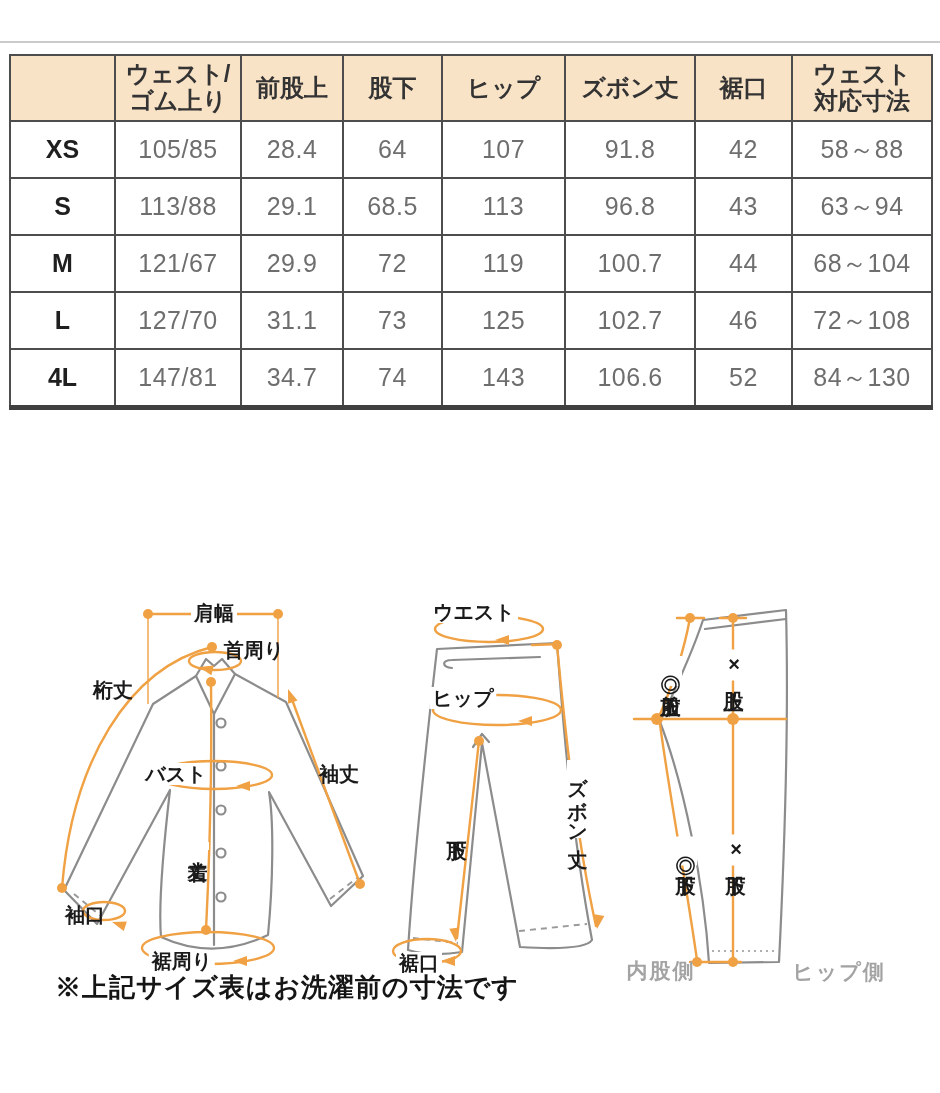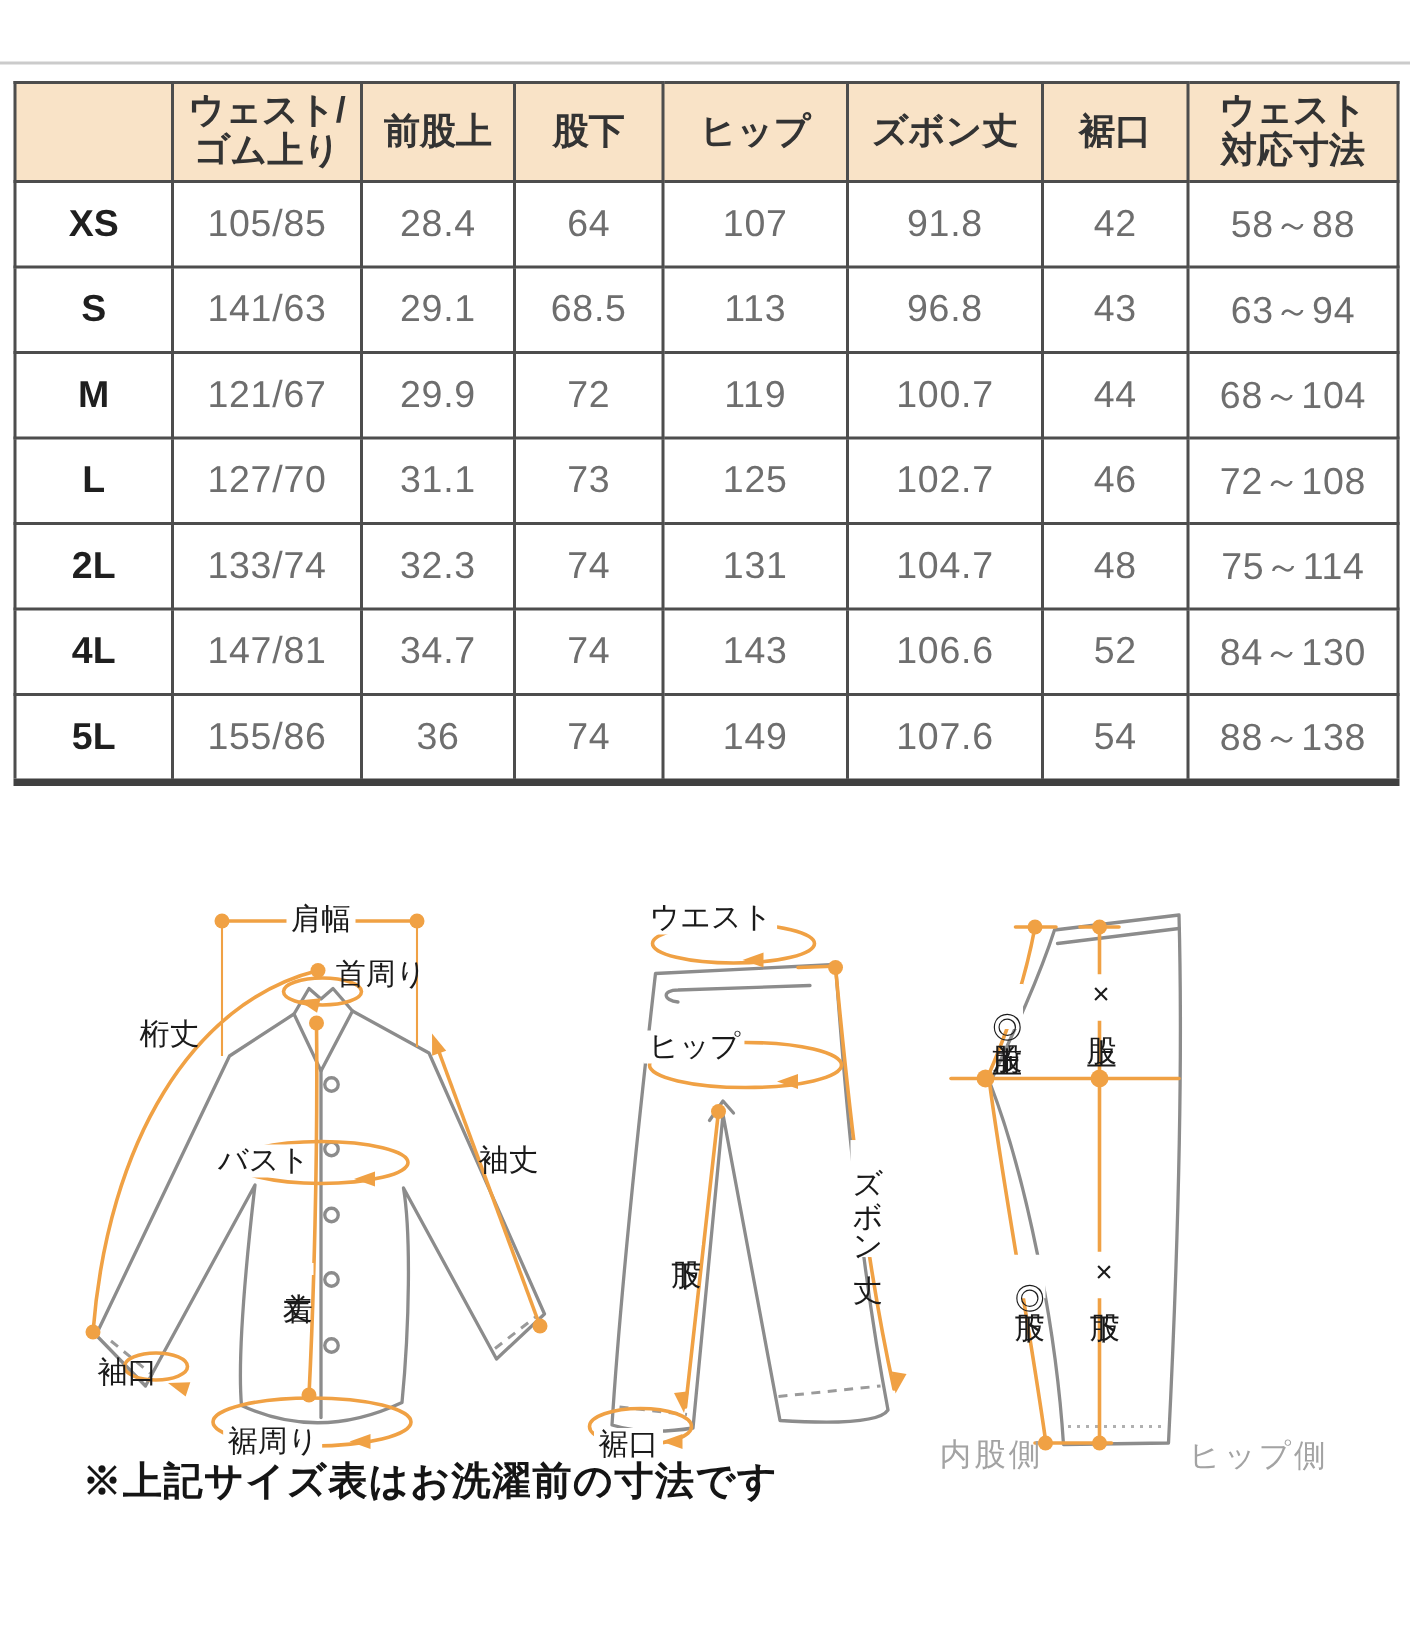--- a/index.html
+++ b/index.html
@@ -12,21 +12,21 @@
   
   table.size{position:absolute;left:9px;top:54px;width:922px;border-collapse:collapse;table-layout:fixed;
              border:2px solid #4d4d4d;border-bottom:5px solid #404040;}
   table.size th,table.size td{border:2px solid #4d4d4d;text-align:center;vertical-align:middle;padding:0;}
   table.size th{background:#F9E3C7;color:#333;font-size:24px;font-weight:600;height:64px;
                 white-space:pre-line;line-height:1.12;}
   table.size td{height:55px;font-size:25px;color:#6e6e6e;font-weight:400;letter-spacing:.5px;}
   table.size td.sz{color:#1f1f1f;font-weight:600;letter-spacing:0;margin-top:25px;}
 
   
-  .lbl{position:absolute;transform:translate(-50%,-50%);font-size:20px;font-weight:400;color:#1a1a1a;
+  .lbl{position:absolute;transform:translate(-50%,-50%);font-size:20px;font-weight:700;color:#1a1a1a;
        white-space:nowrap;line-height:1;}
   .lbl.bgw{background:#fff;padding:1px 3px;}
   .lbl.v{writing-mode:vertical-rl;text-orientation:upright;letter-spacing:1px;}
   .lbl.v.bgw{padding:3px 1px;}
   .lbl.gray{color:#a3a3a3;font-size:21px;letter-spacing:2px;margin-top:23px;}
 
   .note{position:absolute;left:55px;top:970px;font-size:26px;font-weight:600;color:#151515;letter-spacing:1px;}
 
   svg#art{position:absolute;left:0;top:585px;}
 </style>
@@ -66,21 +66,21 @@
       <td>105/85</td>
       <td>28.4</td>
       <td>64</td>
       <td>107</td>
       <td>91.8</td>
       <td>42</td>
       <td>58～88</td>
     </tr>
     <tr>
       <td class="sz">S</td>
-      <td>141/63</td>
+      <td>113/88</td>
       <td>29.1</td>
       <td>68.5</td>
       <td>113</td>
       <td>96.8</td>
       <td>43</td>
       <td>63～94</td>
     </tr>
     <tr>
       <td class="sz">M</td>
       <td>121/67</td>
@@ -95,48 +95,28 @@
       <td class="sz">L</td>
       <td>127/70</td>
       <td>31.1</td>
       <td>73</td>
       <td>125</td>
       <td>102.7</td>
       <td>46</td>
       <td>72～108</td>
     </tr>
     <tr>
-      <td class="sz">2L</td>
-      <td>133/74</td>
-      <td>32.3</td>
-      <td>74</td>
-      <td>131</td>
-      <td>104.7</td>
-      <td>48</td>
-      <td>75～114</td>
-    </tr>
-    <tr>
       <td class="sz">4L</td>
       <td>147/81</td>
       <td>34.7</td>
       <td>74</td>
       <td>143</td>
       <td>106.6</td>
       <td>52</td>
       <td>84～130</td>
-    </tr>
-    <tr>
-      <td class="sz">5L</td>
-      <td>155/86</td>
-      <td>36</td>
-      <td>74</td>
-      <td>149</td>
-      <td>107.6</td>
-      <td>54</td>
-      <td>88～138</td>
     </tr>
   </tbody>
     </table>
 
   <svg id="art" width="940" height="430" viewBox="0 585 940 430">
     <style>
       .g{stroke:#8C8C8C;stroke-width:2.2;fill:none;stroke-linejoin:round;stroke-linecap:round}
       .gdash{stroke:#9a9a9a;stroke-width:2;fill:none;stroke-dasharray:6 5}
       .gdot{stroke:#b0b0b0;stroke-width:2;fill:none;stroke-dasharray:2 4}
       .o{stroke:#F0A144;stroke-width:2.4;fill:none;stroke-linecap:round}

